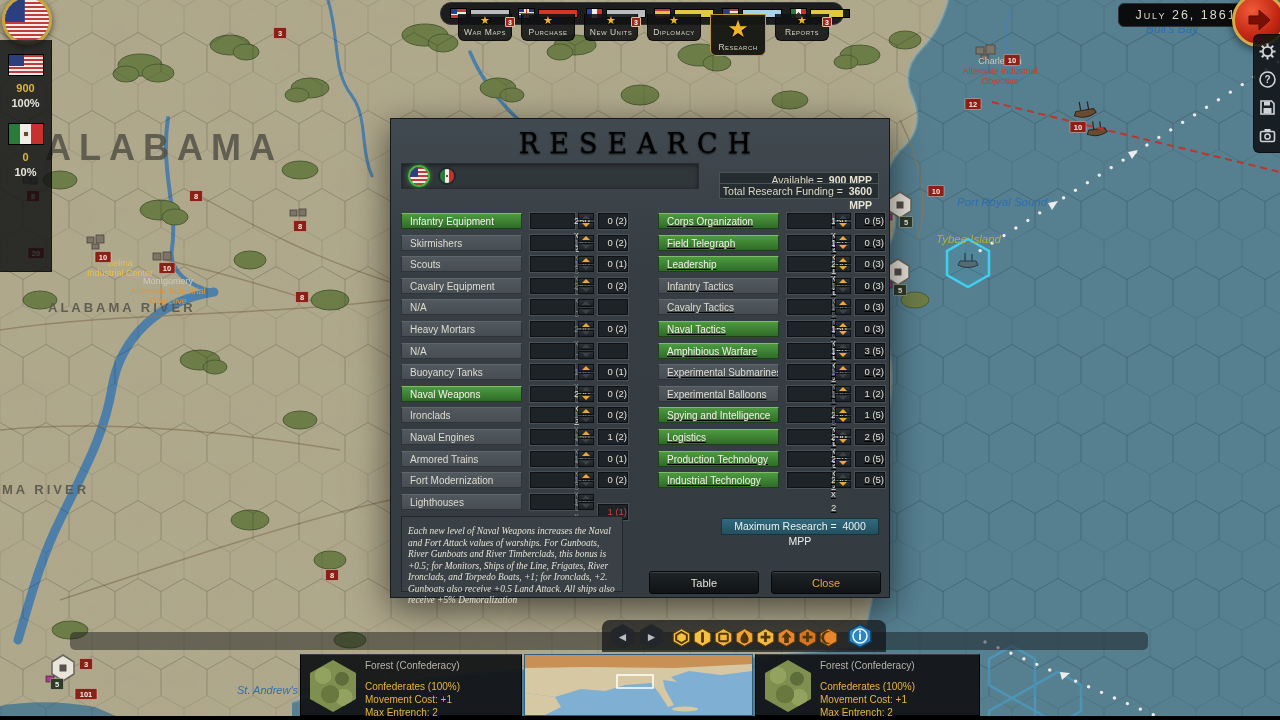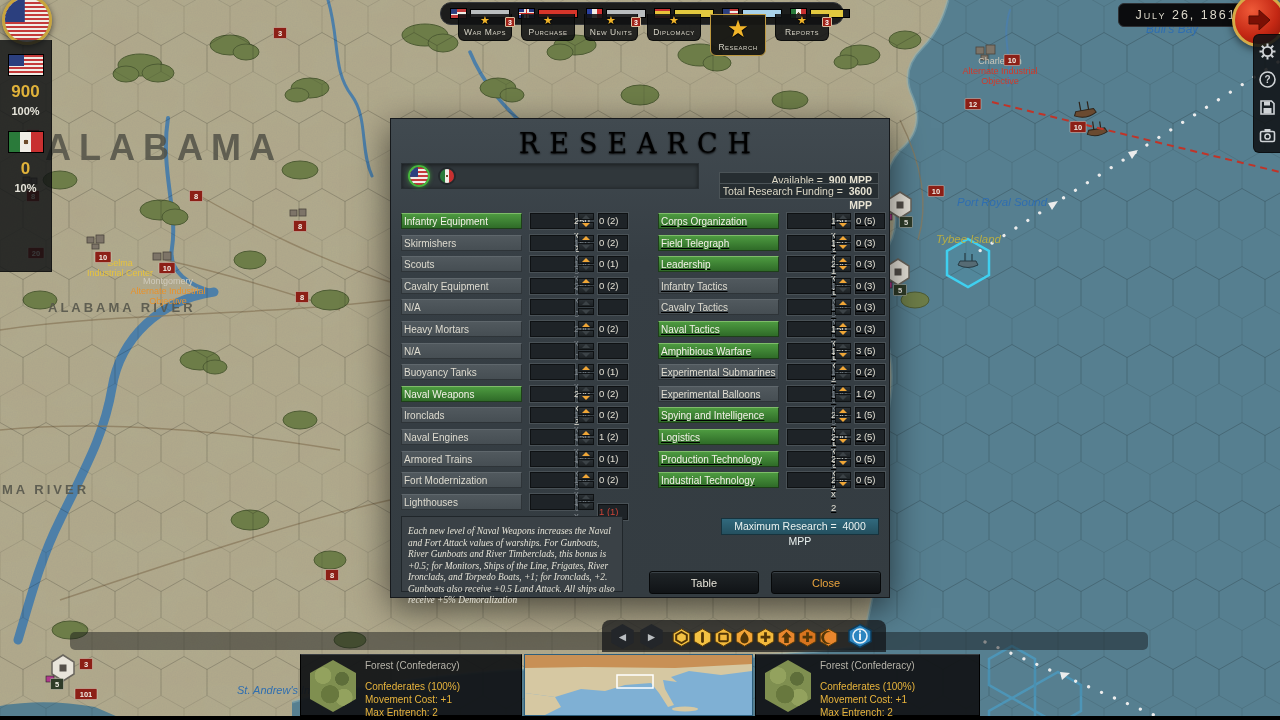--- a/index.html
+++ b/index.html
@@ -22,21 +22,21 @@
   
   .union-bar{position:absolute;left:26px;top:7px;width:192px;height:28px;background:linear-gradient(#2c2c29,#141412);border:1px solid #000;border-radius:0 8px 8px 0;display:flex;align-items:center;padding-left:34px;gap:8px;box-shadow:0 2px 4px rgba(0,0,0,.5);}
   .union-name{font-variant:small-caps;letter-spacing:1px;font-size:13px;color:#d9d6c8;}
   .union-mpp{font-variant:small-caps;letter-spacing:1px;font-size:13px;color:#e2a531;}
   .union-flag{position:absolute;left:2px;top:-5px;width:50px;height:50px;border-radius:50%;border:3px solid #c8a43c;box-shadow:0 2px 6px rgba(0,0,0,.6), inset 0 0 8px rgba(0,0,0,.55);overflow:hidden;}
   .union-flag .inner{position:absolute;inset:0;}
 
   
   .side-strip{position:absolute;left:0;top:40px;width:52px;height:232px;background:rgba(15,17,19,.82);border-right:1px solid rgba(0,0,0,.45);border-bottom:1px solid rgba(0,0,0,.45);}
   .side-strip .flag{display:block;width:36px;height:22px;margin:14px auto 6px;}
-  .strip-mpp{text-align:center;color:#e0b23a;font-size:17px;font-weight:bold;}
+  .strip-mpp{text-align:center;color:#e0b23a;font-size:11px;font-weight:bold;}
   .strip-pct{text-align:center;color:#e6e4da;font-size:11px;font-weight:bold;margin-top:3px;}
 
   
   .diplo-bar{position:absolute;left:440px;top:2px;width:404px;height:23px;background:rgba(12,13,15,.9);border:1px solid #35383c;border-radius:11px;display:flex;align-items:center;padding:0 9px;gap:8px;}
   .diplo-group{display:flex;align-items:center;gap:3px;}
   .diplo-group .flag{width:17px;height:11px;}
   .diplo-meter{width:40px;height:9px;background:#1c1e20;border:1px solid #000;position:relative;}
   .diplo-fill{position:absolute;left:0;top:0;bottom:0;}
 
   
@@ -61,32 +61,32 @@
   .dlg-title{position:absolute;top:9px;left:0;right:0;text-align:center;font-family:"DejaVu Serif","Liberation Serif",serif;font-size:27px;letter-spacing:10px;color:#ecease2;text-shadow:0 1px 2px #000;}
   .flag-bar{position:absolute;left:10px;top:44px;width:298px;height:26px;background:#30373b;border:1px solid #272d31;box-shadow:inset 0 1px 4px rgba(0,0,0,.5);}
   .rflag{position:absolute;border-radius:50%;overflow:hidden;cursor:pointer;}
   .rflag .inner{position:absolute;inset:0;}
   .rflag.sel{left:6px;top:1px;width:22px;height:22px;border:2px solid #46b83c;box-shadow:0 0 4px rgba(70,200,60,.6);}
   .rflag.unsel{left:36px;top:3px;width:18px;height:18px;border:2px solid #23282c;}
   .info-box{position:absolute;width:160px;height:16px;background:#262d31;border:1px solid #4b5357;color:#ddd8c6;font-size:10.5px;line-height:14px;text-align:right;padding-right:6px;}
   .info-box b{font-weight:bold;color:#e6e2d2;}
   .col{position:absolute;top:94px;width:248px;}
   .r-row{display:flex;align-items:center;height:16px;margin-bottom:5.6px;}
-  .r-label{width:121px;height:16px;line-height:15px;font-size:10px;color:#dfdcd0;background:linear-gradient(#51595e,#464e53);border:1px solid #2e3438;border-top-color:#5f676c;padding-left:2px;margin-right:8px;white-space:nowrap;overflow:hidden;cursor:pointer;}
+  .r-label{width:121px;height:16px;line-height:15px;font-size:10px;color:#dfdcd0;background:linear-gradient(#51595e,#464e53);border:1px solid #2e3438;border-top-color:#5f676c;padding-left:8px;margin-right:8px;white-space:nowrap;overflow:hidden;cursor:pointer;}
   .r-label.green{background:linear-gradient(#4d9a40,#2f6b28);border:1px solid #1e3f1a;border-top-color:#7fbc6a;color:#f4f2e8;}
   .r-cost{width:38px;height:16px;line-height:14px;font-size:9.5px;text-align:center;color:#e3e0d4;background:#1e2327;border:1px solid #0e1113;box-shadow:0 0 0 1px #495156;margin-right:3px;padding-left:43px;}
   .r-cost.dim{color:#7f868c;}
   .r-spin{width:16px;height:16px;display:flex;flex-direction:column;justify-content:space-between;margin-right:4px;}
   .spin-btn{width:16px;height:7.4px;background:linear-gradient(#2b3135,#1d2225);border:1px solid #0e1113;display:flex;align-items:center;justify-content:center;cursor:pointer;}
   .tri{width:0;height:0;}
   .tri.up{border-left:4px solid transparent;border-right:4px solid transparent;border-bottom:4.5px solid #3c4347;}
   .tri.down{border-left:4px solid transparent;border-right:4px solid transparent;border-top:4.5px solid #3c4347;}
   .tri.up.on{border-bottom-color:#f0a636;}
   .tri.down.on{border-top-color:#f0a636;}
-  .r-count{width:30px;height:16px;line-height:14px;font-size:9.5px;text-align:left;color:#e3e0d4;background:#1e2327;border:1px solid #0e1113;box-shadow:0 0 0 1px #495156;}
+  .r-count{width:30px;height:16px;line-height:14px;font-size:9.5px;text-align:right;color:#e3e0d4;background:#1e2327;border:1px solid #0e1113;box-shadow:0 0 0 1px #495156;}
   .r-count.red{color:#cc4438;margin-top:20px;}
   .desc-box{position:absolute;left:10px;top:397px;width:222px;height:76px;background:#3a4146;border:1px solid #20262a;padding:9px 6px;font-family:"Liberation Serif",serif;font-style:italic;font-size:9.4px;line-height:1.23;color:#e4e2d6;}
   .max-box{position:absolute;left:330px;top:399px;width:158px;height:17px;background:linear-gradient(#31697d,#24505f);border:1px solid #17333d;color:#e9f1ef;font-size:10.5px;line-height:15px;text-align:center;}
   .dlg-btn{position:absolute;top:452px;width:110px;height:23px;background:linear-gradient(#1f2427,#101316);border:1px solid #060809;box-shadow:inset 0 1px 0 #3a4146;border-radius:3px;font-size:11px;display:flex;align-items:center;justify-content:center;cursor:pointer;}
   .dlg-btn.table{left:258px;color:#e6e3d8;}
   .dlg-btn.close{left:380px;color:#e8a33d;}
 
   
   .bottom-strip{position:absolute;left:70px;top:632px;width:1078px;height:18px;background:rgba(16,18,20,.45);border-radius:5px;}
   .hud-tab{position:absolute;left:602px;top:620px;width:284px;height:32px;background:rgba(18,20,22,.72);border-radius:8px 8px 0 0;}

